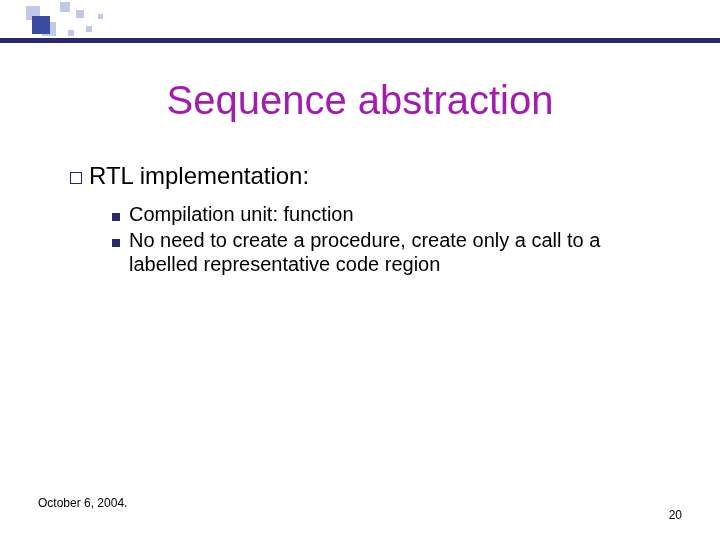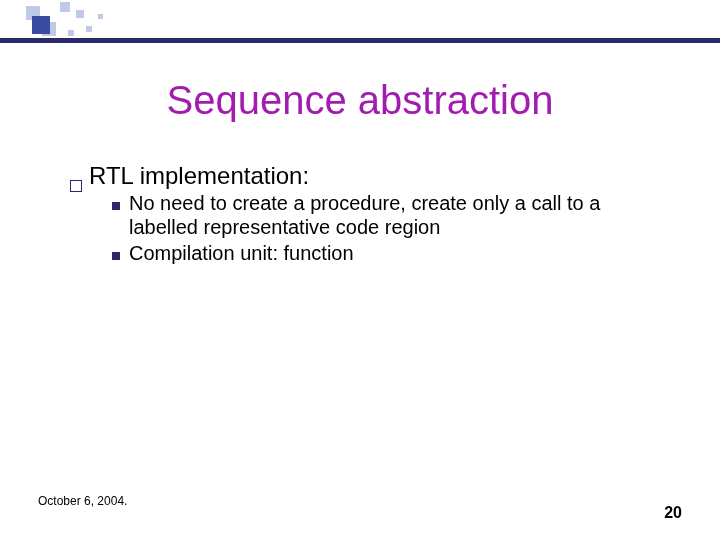--- a/index.html
+++ b/index.html
@@ -54,22 +54,22 @@
       font-weight: normal;
     }
     .content {
       position: absolute;
       top: 162px;
       left: 70px;
       width: 600px;
     }
     .level1 {
       display: flex;
-      align-items: flex-end;
-      margin-bottom: 1px;
+      align-items: center;
+      margin-bottom: 12px;
     }
     .hollow-box {
       display: inline-block;
       width: 12px;
       height: 12px;
       border: 1.5px solid #2a2a6a;
       margin-right: 7px;
       position: relative;
       top: 2px;
       flex-shrink: 0;
@@ -114,22 +114,22 @@
       color: #000000;
     }
     .footer-center {
       font-size: 12px;
       color: #000000;
       position: absolute;
       left: 50%;
       transform: translateX(-50%);
     }
     .footer-right {
-      font-size: 16px;
-      font-weight: bold;
+      font-size: 12px;
+      font-weight: normal;
       color: #000000;
       margin-top: 24px;
     }
   </style>
 </head>
 <body>
 
 <div class="top-decoration">
   <div class="dark-bar"></div>
   <div class="squares-area">
@@ -146,24 +146,24 @@
 
 <h1 class="title">Sequence abstraction</h1>
 
 <div class="content">
   <div class="level1">
     <span class="hollow-box"></span>
     <span class="level1-text">RTL implementation:</span>
   </div>
   <div class="level2">
     <span class="solid-box"></span>
-    <span class="level2-text">No need to create a procedure, create only a call to a labelled representative code region</span>
+    <span class="level2-text">Compilation unit: function</span>
   </div>
   <div class="level2">
     <span class="solid-box"></span>
-    <span class="level2-text">Compilation unit: function</span>
+    <span class="level2-text">No need to create a procedure, create only a call to a labelled representative code region</span>
   </div>
 </div>
 
 <div class="footer">
   <span class="footer-left">October 6, 2004.</span>
   <span class="footer-right">20</span>
 </div>
 
 </body></html>

